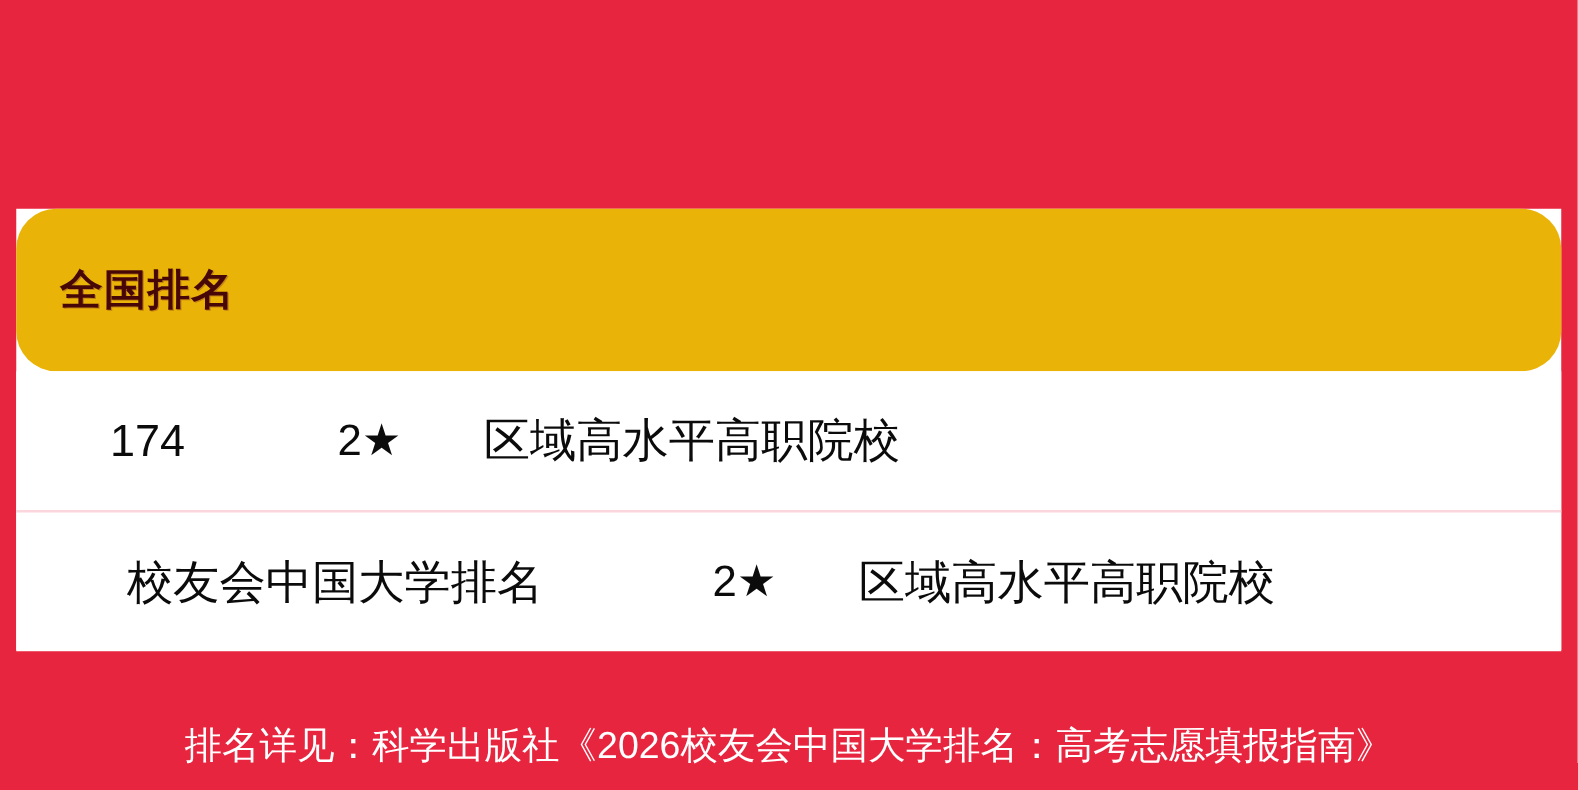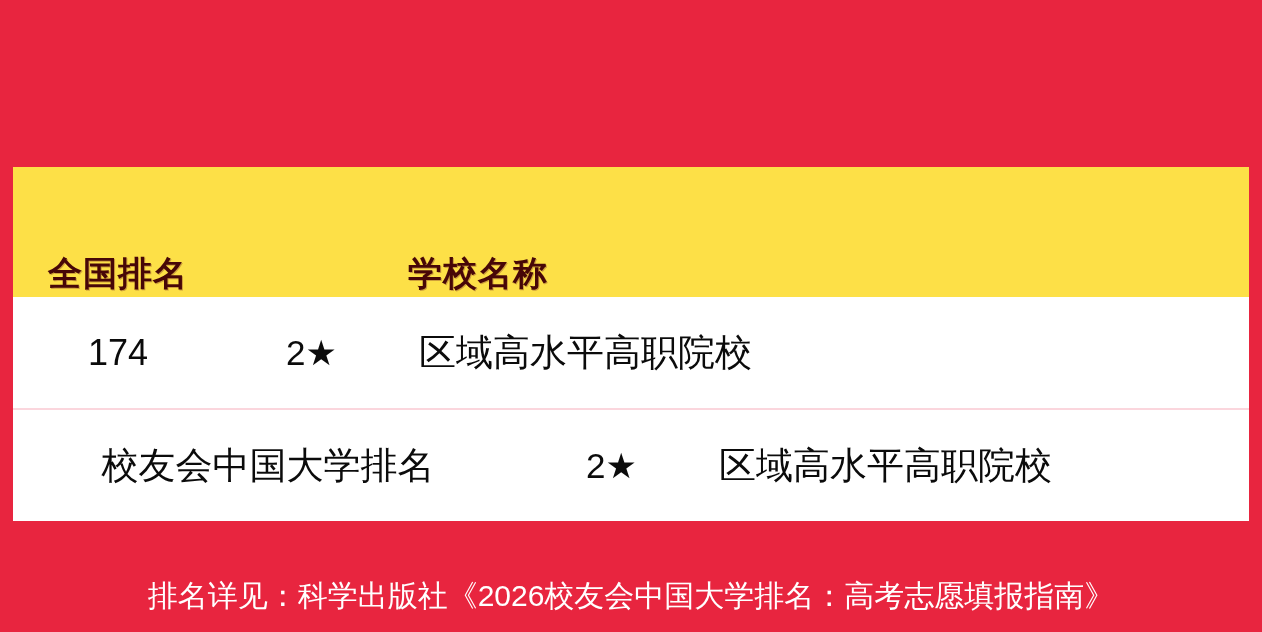--- a/index.html
+++ b/index.html
@@ -50,31 +50,31 @@
     position: absolute;
     left: 13px;
     top: 167px;
     width: 1236px;
     height: 353px;
     background: #FFFFFF;
   }
 
   .thead {
     height: 130px;
-    background: #fde047;
+    background: #eab308;
     display: flex;
-    align-items: flex-end;
+    align-items: center;
+    border-radius: 32px;
   }
 
   .row {
     height: 111px;
     background: #FFFFFF;
     display: flex;
     align-items: center;
-    gap: 16px;
   }
   .row.divided {
     border-top: 2px solid #FBD6DD;
   }
 
   
   .c-rank   { width: 210px; text-align: center; flex: 0 0 210px; }
   .c-name   { width: 510px; text-align: center; flex: 0 0 510px; }
   .c-star   { width: 145px; text-align: center; flex: 0 0 145px; }
   .c-level  { width: 371px; text-align: center; flex: 0 0 371px; }
@@ -121,21 +121,20 @@
 </head>
 <body>
 
 <div class="poster">
 
 
   <div class="table-wrap">
 
     <div class="thead">
       <div class="cell c-rank">全国排名</div>
-      <div class="cell c-name">学校名称</div>
     </div>
 
     <div class="row">
       <div class="cell c-rank">174</div>
       <div class="cell c-star">2★</div>
       <div class="cell c-level">区域高水平高职院校</div>
     </div>
 
     <div class="row divided">
       <div class="cell c-name">校友会中国大学排名</div>

